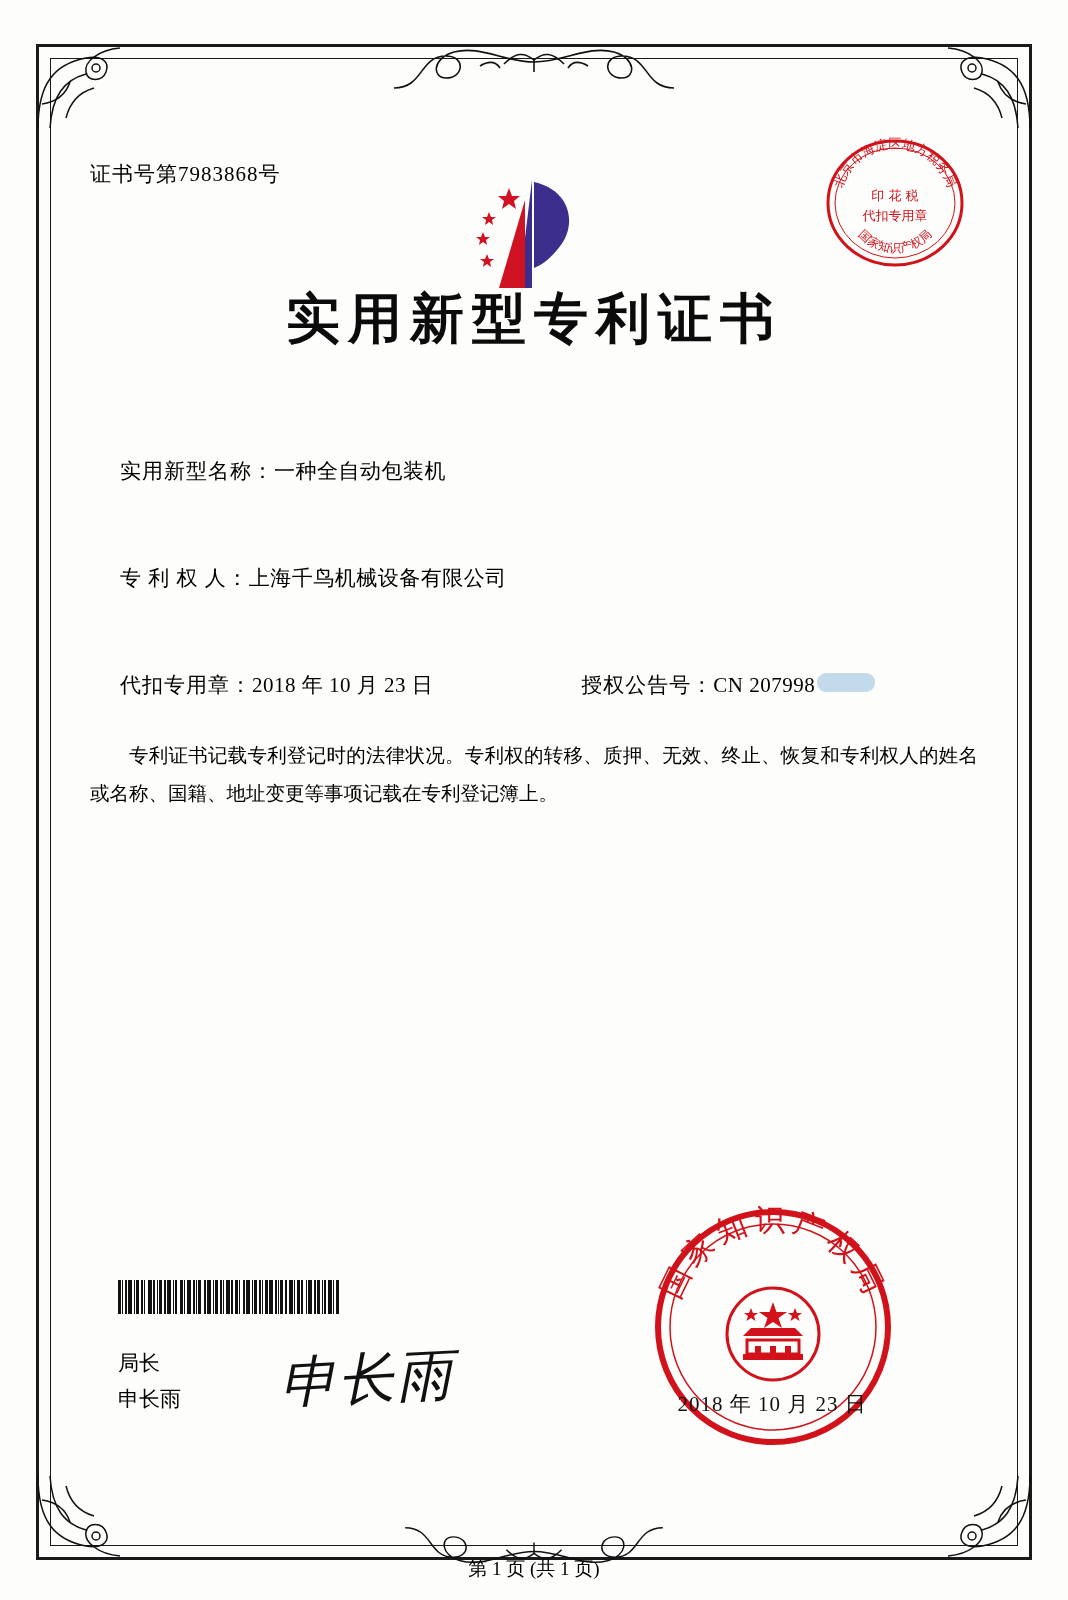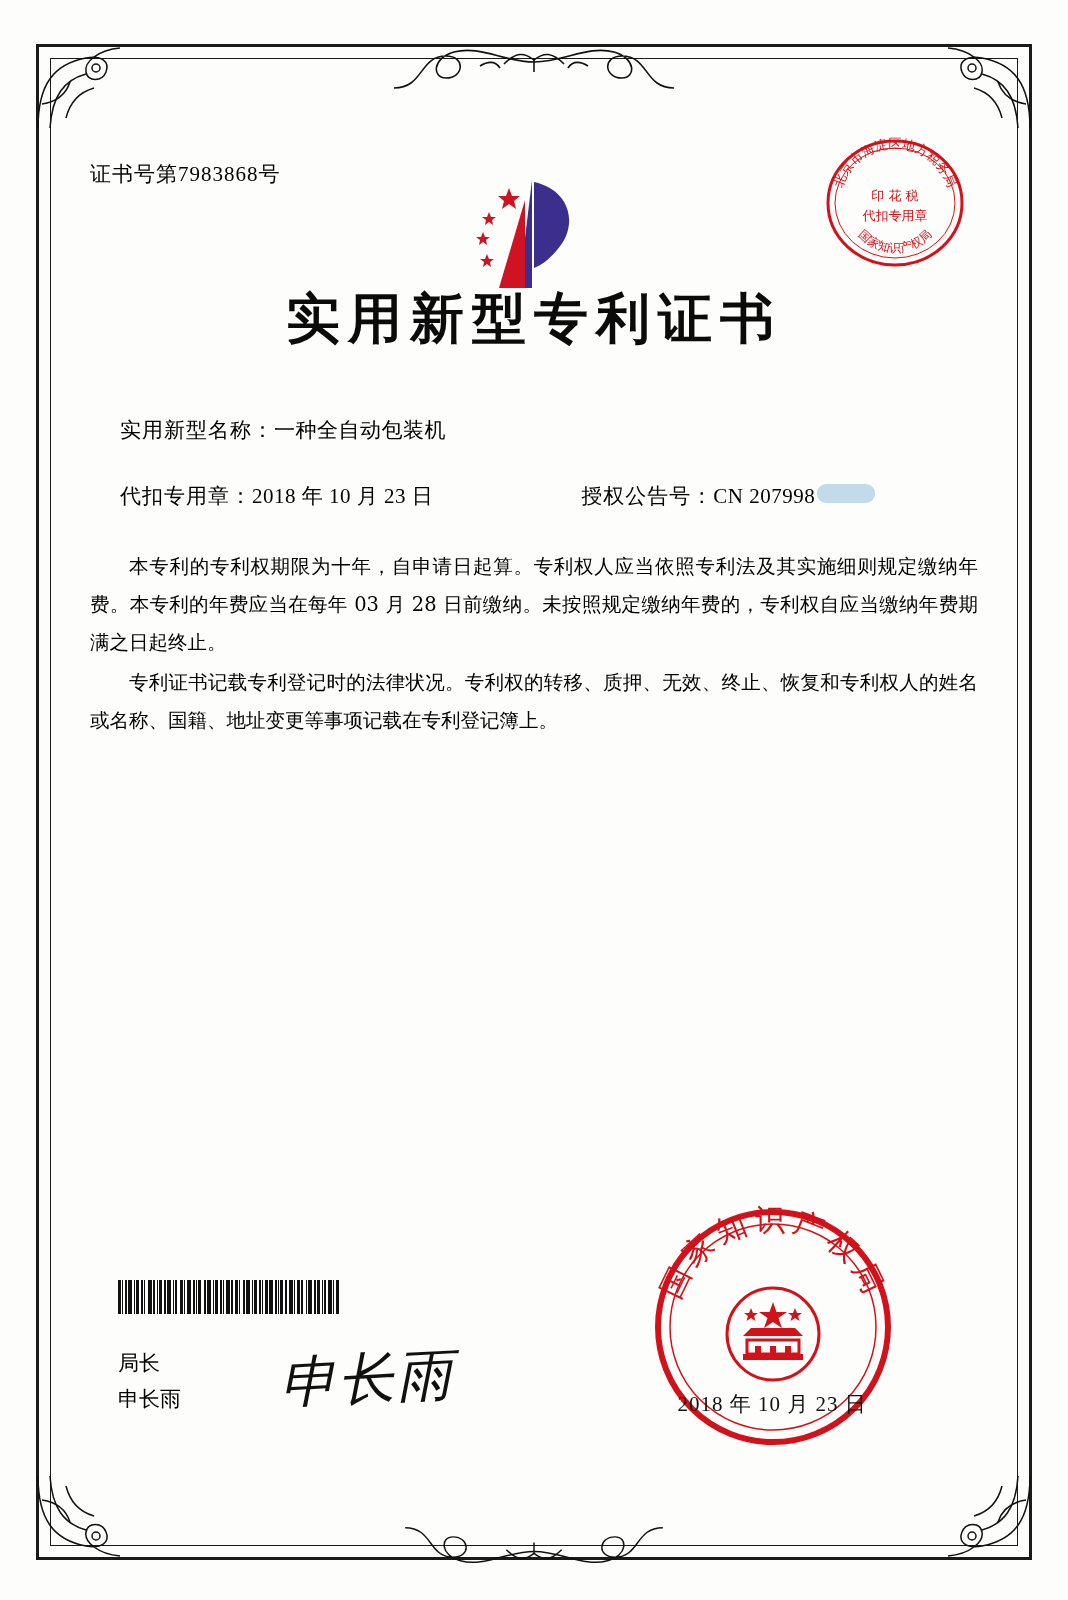--- a/index.html
+++ b/index.html
@@ -125,20 +125,21 @@
     margin: 0 0 38px 30px;
     position: relative;
   }
   .field-label {
     white-space: pre;
     letter-spacing: 1px;
     text-align: right;
   }
   .field-value {
     letter-spacing: 0.5px;
+    margin-top: 41px;
   }
   .redact {
     display: inline-block;
     width: 58px;
     height: 19px;
     background: #b9d4e6;
     border-radius: 9px;
     vertical-align: middle;
     margin-left: 2px;
     opacity: .85;
@@ -349,35 +350,38 @@
     <div class="fields">
 
       <div class="field-row">
         <span class="field-label">实用新型名称：</span>
         <span class="field-value">一种全自动包装机</span>
       </div>
 
 
 
 
+      <div class="field-row">
+        <span class="field-label">专 利 权 人：</span>
+        <span class="field-value">上海千鸟机械设备有限公司</span>
+      </div>
 
 
       <div class="field-row two-col">
         <span class="field-label">代扣专用章：</span>
         <span class="field-value">2018 年 10 月 23 日</span>
         <span class="spacer-col"></span>
         <span class="field-label">授权公告号：</span>
         <span class="field-value">CN 207998</span>
         <span class="redact"></span>
       </div>
 
     </div>
 
     <div class="paragraphs">
-      <p>本专利的专利权期限为十年，自申请日起算。专利权人应当依照专利法及其实施细则规定缴纳年费。本专利的年费应当在每年 03 月 28 日前缴纳。未按照规定缴纳年费的，专利权自应当缴纳年费期满之日起终止。</p>
       <p>专利证书记载专利登记时的法律状况。专利权的转移、质押、无效、终止、恢复和专利权人的姓名或名称、国籍、地址变更等事项记载在专利登记簿上。</p>
     </div>
 
     <div class="barcode">
       <i style="width:3px"></i>
         <i style="width:1px;background:transparent"></i>
       <i style="width:1px"></i>
         <i style="width:2px;background:transparent"></i>
       <i style="width:2px"></i>
         <i style="width:1px;background:transparent"></i>
@@ -519,14 +523,15 @@
           <polygon points="0,-32 3.5,-22 14,-22 5.5,-16 9,-6 0,-12 -9,-6 -5.5,-16 -14,-22 -3.5,-22" fill="#d1121a"></polygon>
           <polygon points="-22,-26 -20,-21 -15,-21 -19,-18 -17.5,-13 -22,-16 -26.5,-13 -25,-18 -29,-21 -24,-21" fill="#d1121a"></polygon>
           <polygon points="22,-26 24,-21 29,-21 25,-18 26.5,-13 22,-16 17.5,-13 19,-18 15,-21 20,-21" fill="#d1121a"></polygon>
         </g>
       </svg>
     </div>
     <div class="seal-date">2018 年 10 月 23 日</div>
 
   </div>
 
+  <div class="page-footer">第 1 页 (共 1 页)</div>
 
 </div>
 
 </body></html>

